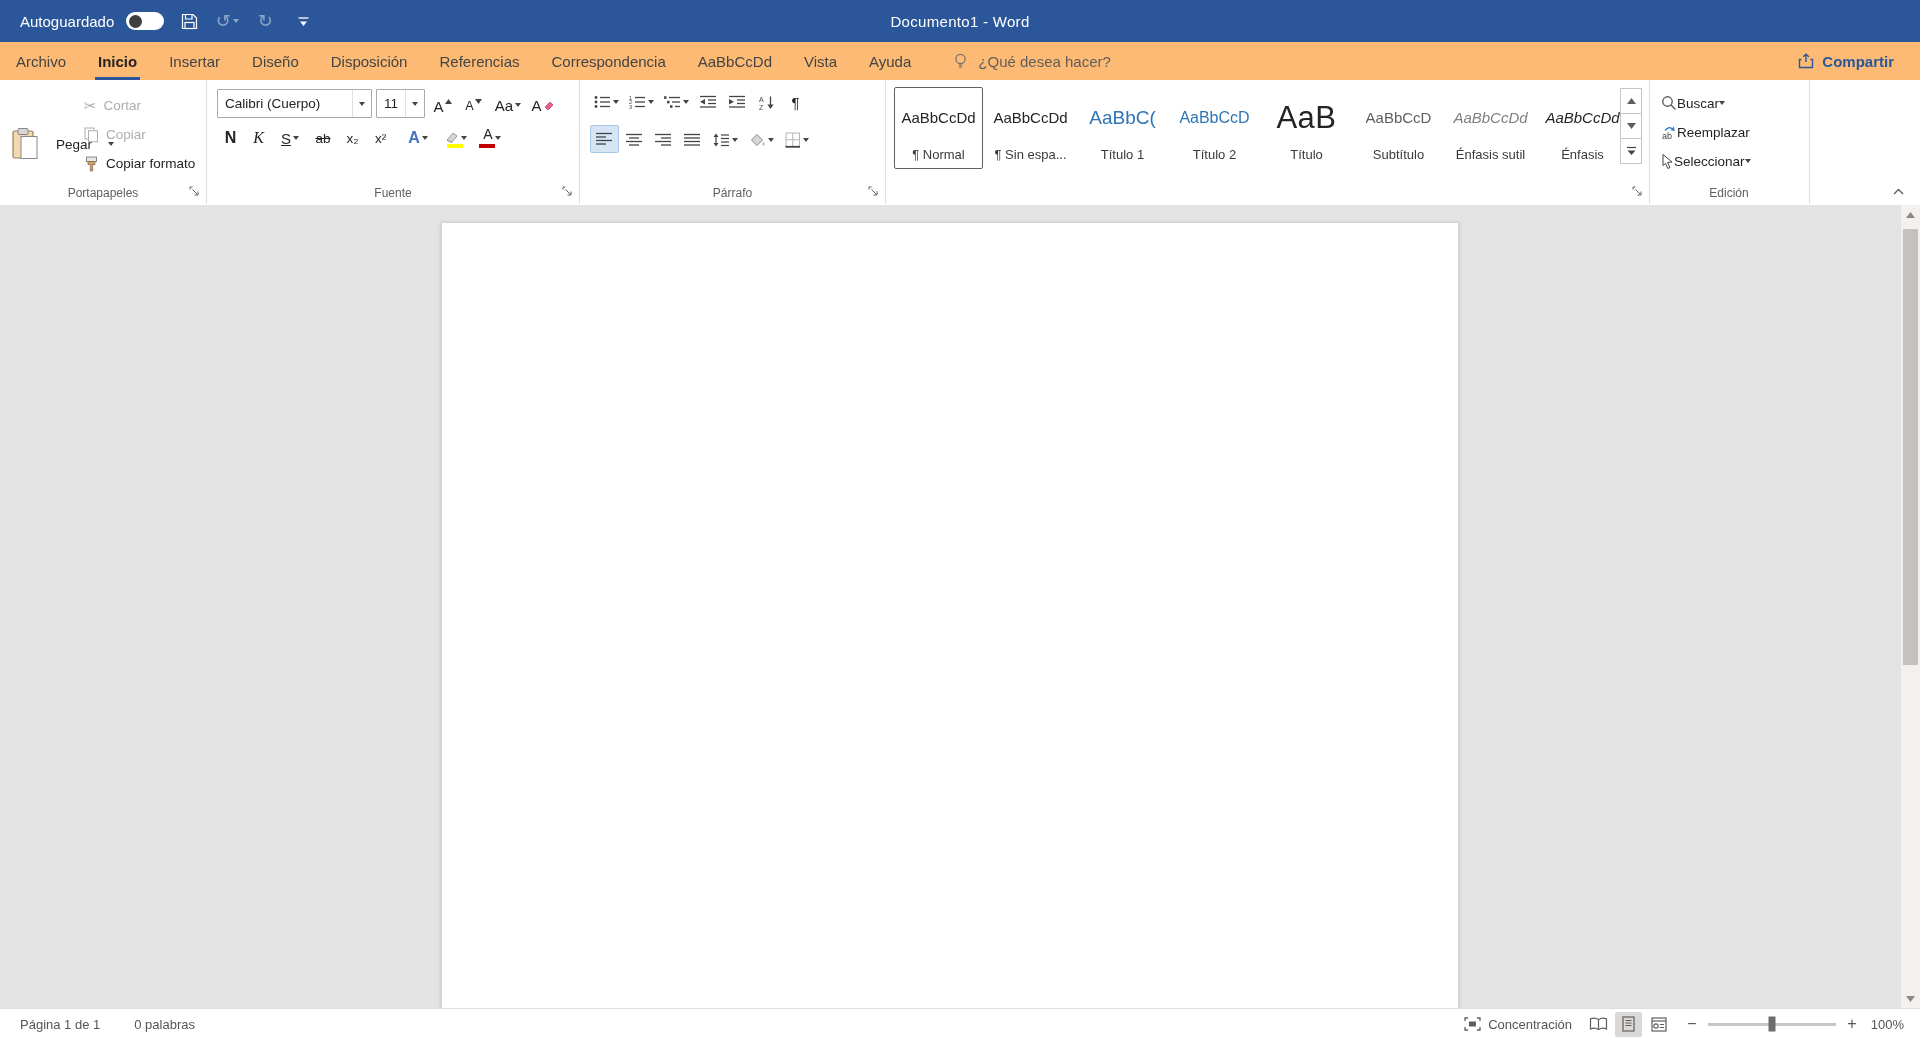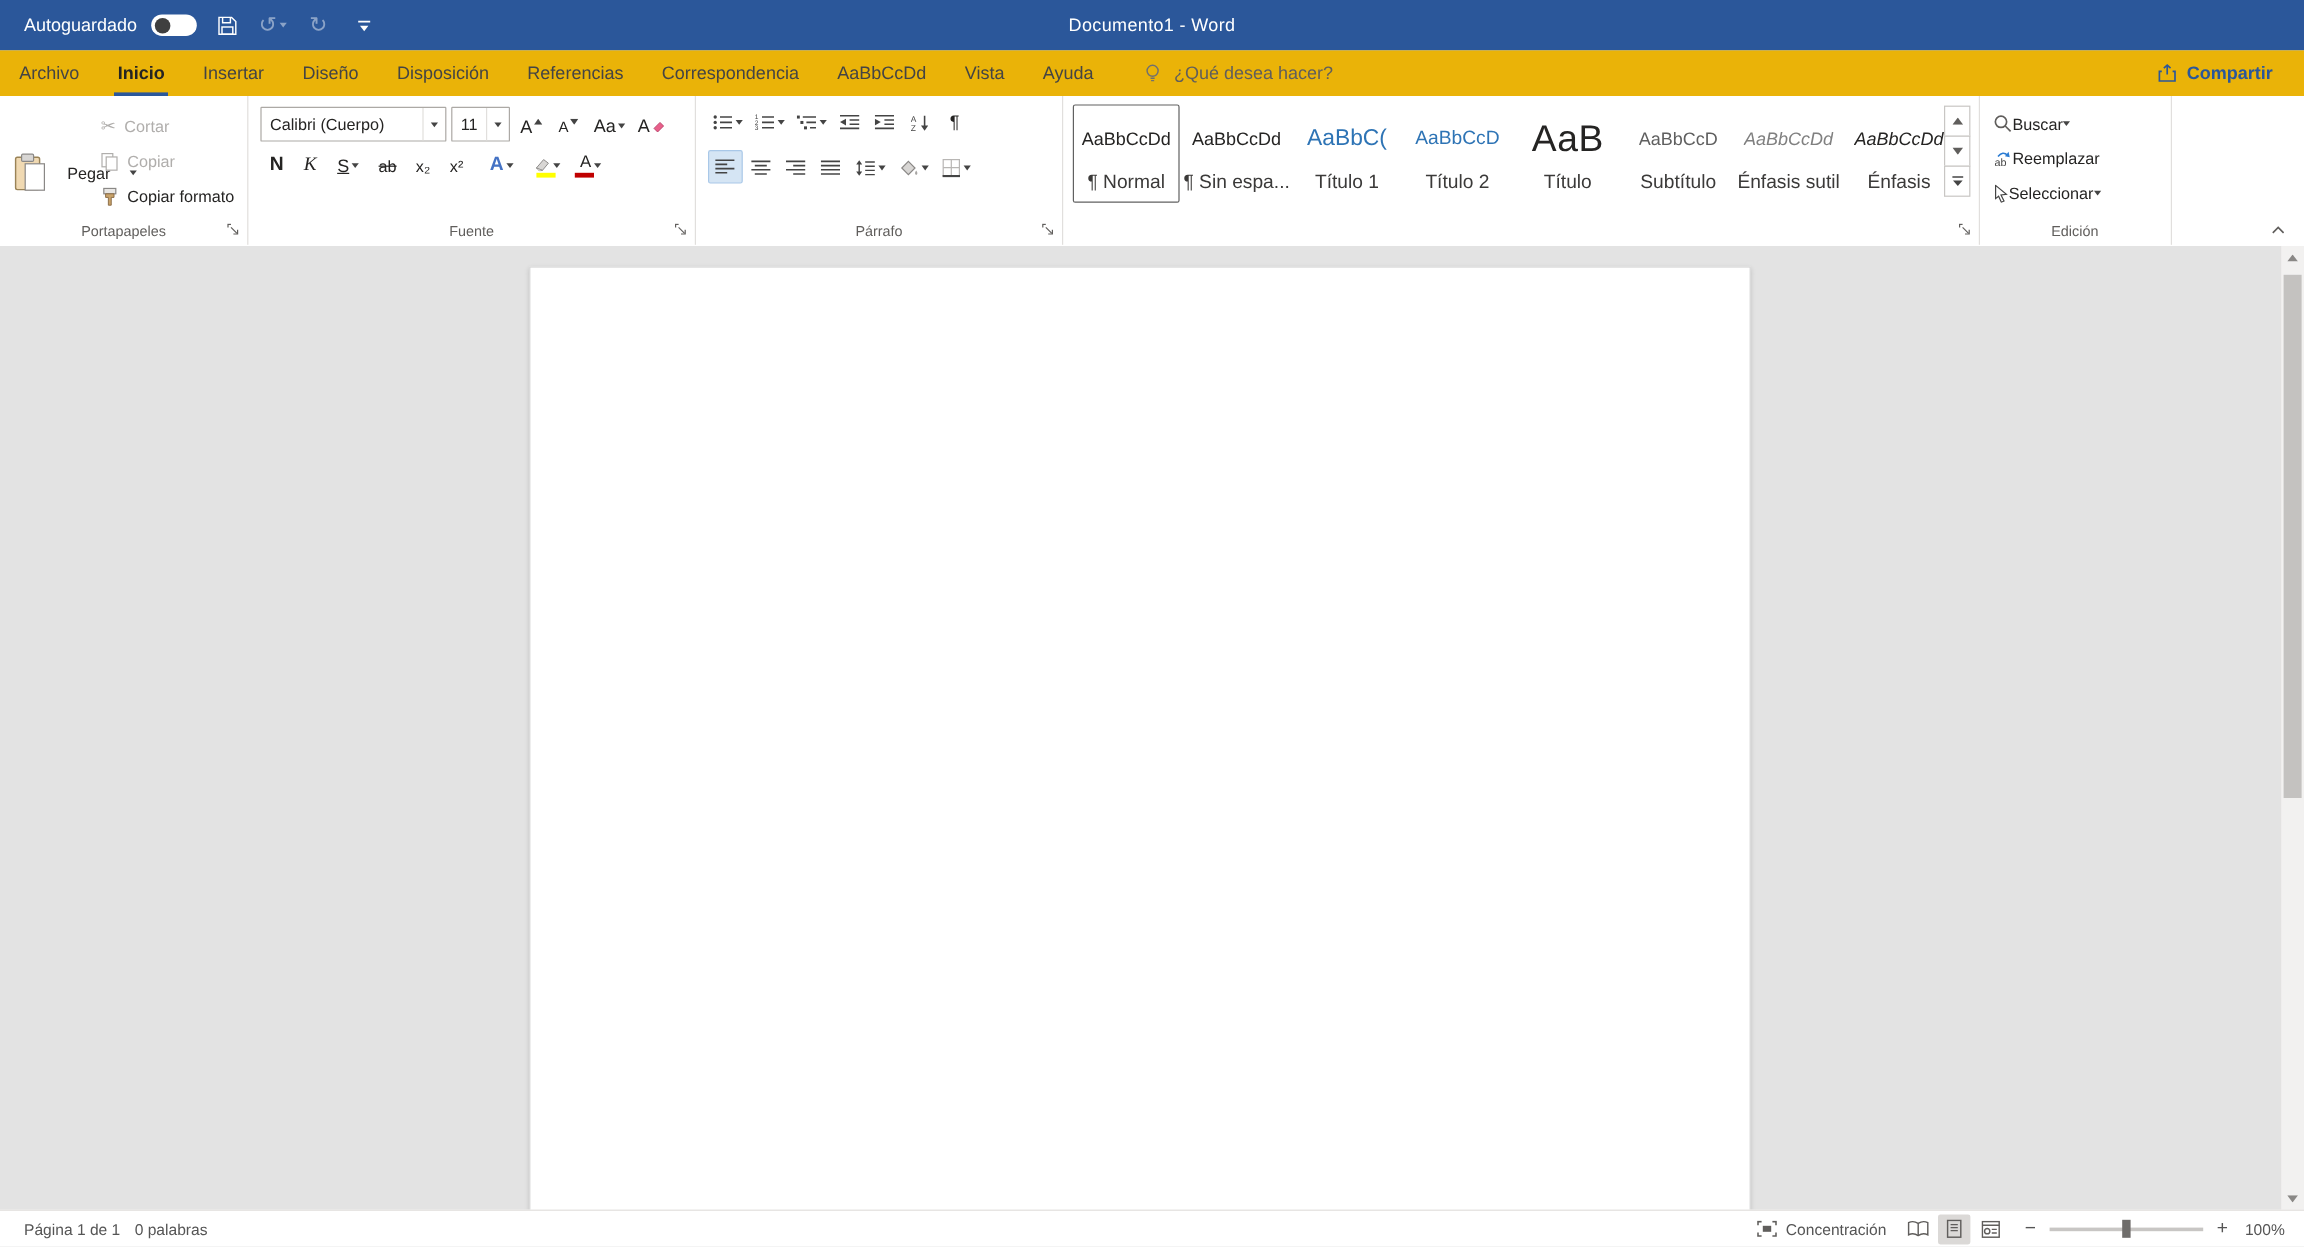--- a/index.html
+++ b/index.html
@@ -19,21 +19,21 @@
   .qglyph{font-size:18px;line-height:1;color:#fff}
   .dim{opacity:.45}
   .tb-title{position:absolute;left:50%;top:0;height:42px;display:flex;align-items:center;
             transform:translateX(-50%);white-space:nowrap;letter-spacing:.3px}
   .tb-right{margin-left:auto;display:flex;align-items:center;height:100%}
   .signin{border:1px solid rgba(255,255,255,.85);padding:3px 13px 4px;margin-right:12px;font-size:14px}
   .winbtn{width:52px;height:100%;display:flex;align-items:center;justify-content:center}
   .close-x{font-size:21px;font-weight:400;line-height:1}
 
   
-  .tabrow{position:absolute;top:42px;left:0;width:100%;height:38px;background:#eab308;
+  .tabrow{position:absolute;top:42px;left:0;width:100%;height:38px;background:#fdba74;
           display:flex;align-items:center;font-size:15px;color:#444}
   .tab{height:100%;display:flex;align-items:center;padding:0 16px;position:relative;white-space:nowrap}
   .tab.active{color:#252423;font-weight:bold}
   .tab.active::after{content:"";position:absolute;left:13px;right:13px;bottom:0;height:3px;background:#2b579a}
   .tellme{display:flex;align-items:center;gap:10px;margin-left:26px;color:#605e5c}
   .share-btn{margin-left:auto;margin-right:26px;display:flex;align-items:center;gap:8px;
              color:#2b579a;font-weight:bold;font-size:15px}
 
   
   .ribbon{position:absolute;top:80px;left:0;width:100%;height:125px;background:#fff;
@@ -84,21 +84,21 @@
   .ibtn.sel{background:#d5e5f4;border:1px solid #a9c8e8}
 
   
   .g-styles{left:886px;width:763px}
   .cards{position:absolute;left:8px;top:7px;display:flex;gap:3px}
   .card{width:87px;height:74px;border:1px solid transparent;border-radius:2px;display:flex;
         flex-direction:column;align-items:center;justify-content:flex-end;padding-bottom:6px;background:#fff}
   .card.selected{border-color:#616161}
   .sample{flex:1;display:flex;align-items:center;justify-content:center;font-size:15px;
           white-space:nowrap;overflow:hidden;max-width:85px;color:#252423}
-  .clabel{font-size:16px;color:#3b3a39;white-space:nowrap}
+  .clabel{font-size:13px;color:#3b3a39;white-space:nowrap}
   .s-t1{color:#2e74b5;font-size:19px}
   .s-t2{color:#2e74b5;font-size:16px}
   .s-title{font-size:31px;font-weight:300;letter-spacing:.5px}
   .s-sub{color:#5f5f5f}
   .s-sutil{color:#808080;font-style:italic}
   .s-enf{font-style:italic}
   .gscroll{position:absolute;right:7px;top:8px;width:22px;display:flex;flex-direction:column}
   .gsbtn{height:24px;border:1px solid #c8c6c4;margin-top:-1px;display:flex;align-items:center;
          justify-content:center;background:#fff}
   .gsbtn:first-child{margin-top:0}
@@ -117,21 +117,21 @@
         border:1px solid #d4d4d4;box-shadow:0 1px 4px rgba(0,0,0,.15)}
   .vscroll{position:absolute;right:0;top:0;width:19px;height:100%;background:#f2f1f0;border-left:1px solid #e3e2e1}
   .varrow{position:absolute;left:0;width:19px;height:20px;display:flex;align-items:center;justify-content:center}
   .varrow.up{top:0}
   .varrow.down{bottom:0}
   .vthumb{position:absolute;left:2px;width:15px;top:24px;height:436px;background:#c4c2c0}
 
   
   .statusbar{position:absolute;left:0;bottom:0;width:100%;height:30px;background:#ffffff;
              border-top:1px solid #e1dfdd;display:flex;align-items:center;font-size:13px;color:#555}
-  .sb-left{display:flex;gap:12px;padding-left:20px}
+  .sb-left{display:flex;gap:34px;padding-left:20px}
   .sb-item{display:flex;align-items:center;gap:7px;white-space:nowrap}
   .sb-right{margin-left:auto;display:flex;align-items:center;gap:13px;padding-right:16px}
   .views{display:flex;gap:3px}
   .view{width:27px;height:25px;display:flex;align-items:center;justify-content:center;border-radius:2px}
   .view.selected{background:#dbd9d7}
   .zoomwrap{display:flex;align-items:center;gap:9px}
   .zminus,.zplus{font-size:16px;line-height:1;color:#555;width:14px;text-align:center}
   .ztrack{width:128px;height:3px;background:#c8c6c4;position:relative}
   .znotch{position:absolute;left:50%;top:-3px;width:1px;height:9px;background:#aaa}
   .zthumb{position:absolute;left:50%;top:50%;transform:translate(-50%,-50%);width:7px;height:15px;background:#6f6d6b}

